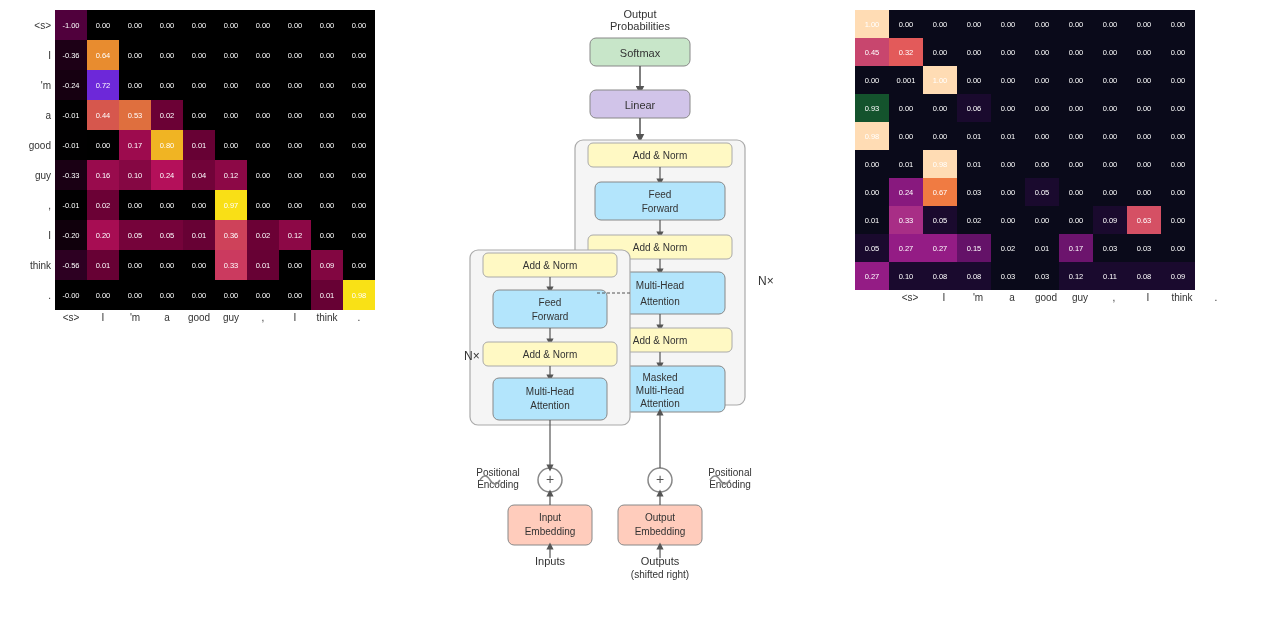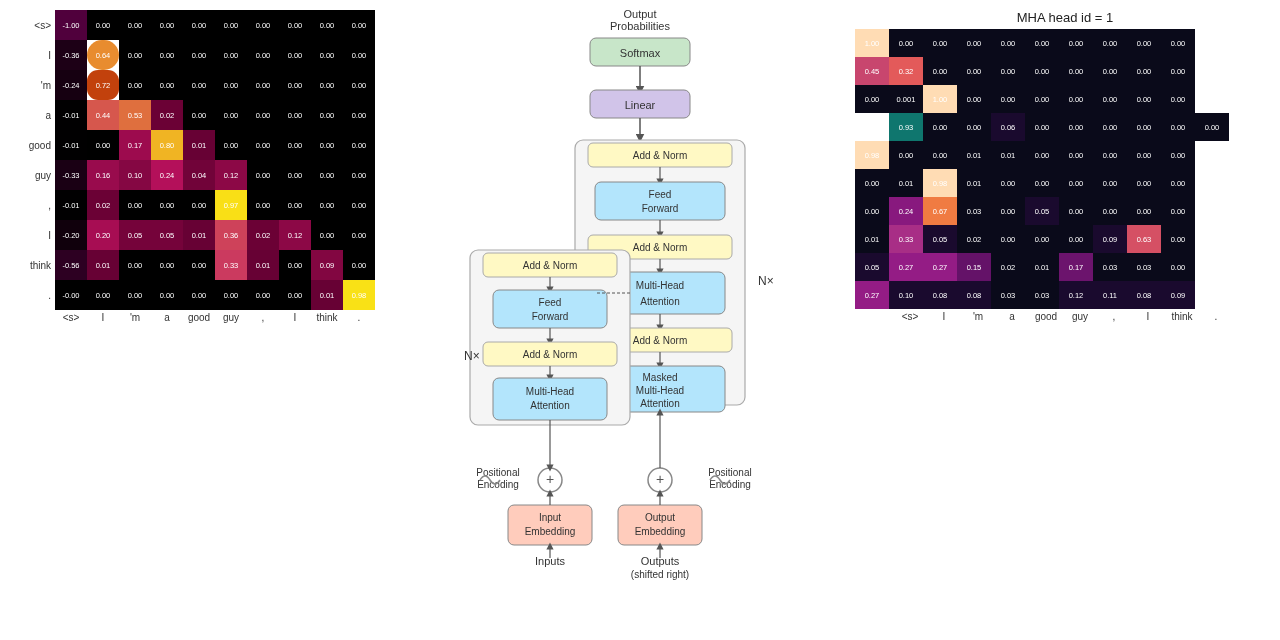--- a/index.html
+++ b/index.html
@@ -128,34 +128,34 @@
         <div class="heatmap-cell" style="background-color: rgb(0, 0, 0);">0.00</div>
         <div class="heatmap-cell" style="background-color: rgb(0, 0, 0);">0.00</div>
         <div class="heatmap-cell" style="background-color: rgb(0, 0, 0);">0.00</div>
         <div class="heatmap-cell" style="background-color: rgb(0, 0, 0);">0.00</div>
         <div class="heatmap-cell" style="background-color: rgb(0, 0, 0);">0.00</div>
         <div class="heatmap-cell" style="background-color: rgb(0, 0, 0);">0.00</div>
       </div>
       <div class="heatmap-row">
         <div class="heatmap-row-label">I</div>
         <div class="heatmap-cell" style="background-color: rgb(29, 0, 22);">-0.36</div>
-        <div class="heatmap-cell" style="background-color: rgb(232, 140, 47); border-radius: 15px;">0.64</div>
+        <div class="heatmap-cell" style="background-color: rgb(232, 140, 47);">0.64</div>
         <div class="heatmap-cell" style="background-color: rgb(0, 0, 0);">0.00</div>
         <div class="heatmap-cell" style="background-color: rgb(0, 0, 0);">0.00</div>
         <div class="heatmap-cell" style="background-color: rgb(0, 0, 0);">0.00</div>
         <div class="heatmap-cell" style="background-color: rgb(0, 0, 0);">0.00</div>
         <div class="heatmap-cell" style="background-color: rgb(0, 0, 0);">0.00</div>
         <div class="heatmap-cell" style="background-color: rgb(0, 0, 0);">0.00</div>
         <div class="heatmap-cell" style="background-color: rgb(0, 0, 0);">0.00</div>
         <div class="heatmap-cell" style="background-color: rgb(0, 0, 0);">0.00</div>
       </div>
       <div class="heatmap-row">
         <div class="heatmap-row-label">'m</div>
         <div class="heatmap-cell" style="background-color: rgb(22, 0, 17);">-0.24</div>
-        <div class="heatmap-cell" style="background-color: #c2410c; border-radius: 11px;">0.72</div>
+        <div class="heatmap-cell" style="background-color: #6d28d9;">0.72</div>
         <div class="heatmap-cell" style="background-color: rgb(0, 0, 0);">0.00</div>
         <div class="heatmap-cell" style="background-color: rgb(0, 0, 0);">0.00</div>
         <div class="heatmap-cell" style="background-color: rgb(0, 0, 0);">0.00</div>
         <div class="heatmap-cell" style="background-color: rgb(0, 0, 0);">0.00</div>
         <div class="heatmap-cell" style="background-color: rgb(0, 0, 0);">0.00</div>
         <div class="heatmap-cell" style="background-color: rgb(0, 0, 0);">0.00</div>
         <div class="heatmap-cell" style="background-color: rgb(0, 0, 0);">0.00</div>
         <div class="heatmap-cell" style="background-color: rgb(0, 0, 0);">0.00</div>
       </div>
       <div class="heatmap-row">
@@ -386,21 +386,20 @@
 
     <defs>
       <marker id="arrow" markerWidth="6" markerHeight="6" refX="3" refY="3" orient="auto">
         <path d="M0,0 L0,6 L6,3 z" fill="#555"></path>
       </marker>
     </defs>
   </svg>
 </div>
 
 <div id="right-heatmap">
-  <div class="right-heatmap-title">MHA head id = 1</div>
   <div id="right-grid">
       <div class="right-heatmap-row">
         <div class="right-heatmap-cell" style="background-color: rgb(255, 220, 180);">1.00</div>
         <div class="right-heatmap-cell" style="background-color: rgb(10, 10, 26);">0.00</div>
         <div class="right-heatmap-cell" style="background-color: rgb(10, 10, 26);">0.00</div>
         <div class="right-heatmap-cell" style="background-color: rgb(10, 10, 26);">0.00</div>
         <div class="right-heatmap-cell" style="background-color: rgb(10, 10, 26);">0.00</div>
         <div class="right-heatmap-cell" style="background-color: rgb(10, 10, 26);">0.00</div>
         <div class="right-heatmap-cell" style="background-color: rgb(10, 10, 26);">0.00</div>
         <div class="right-heatmap-cell" style="background-color: rgb(10, 10, 26);">0.00</div>
@@ -425,21 +424,21 @@
         <div class="right-heatmap-cell" style="background-color: rgb(255, 220, 180);">1.00</div>
         <div class="right-heatmap-cell" style="background-color: rgb(10, 10, 26);">0.00</div>
         <div class="right-heatmap-cell" style="background-color: rgb(10, 10, 26);">0.00</div>
         <div class="right-heatmap-cell" style="background-color: rgb(10, 10, 26);">0.00</div>
         <div class="right-heatmap-cell" style="background-color: rgb(10, 10, 26);">0.00</div>
         <div class="right-heatmap-cell" style="background-color: rgb(10, 10, 26);">0.00</div>
         <div class="right-heatmap-cell" style="background-color: rgb(10, 10, 26);">0.00</div>
         <div class="right-heatmap-cell" style="background-color: rgb(10, 10, 26);">0.00</div>
       </div>
       <div class="right-heatmap-row">
-        <div class="right-heatmap-cell" style="background-color: #0f766e; margin-left: 34px;">0.93</div>
+        <div class="right-heatmap-cell" style="background-color: #14532d;">0.93</div>
         <div class="right-heatmap-cell" style="background-color: rgb(10, 10, 26);">0.00</div>
         <div class="right-heatmap-cell" style="background-color: rgb(10, 10, 26);">0.00</div>
         <div class="right-heatmap-cell" style="background-color: rgb(26, 10, 46);">0.06</div>
         <div class="right-heatmap-cell" style="background-color: rgb(10, 10, 26);">0.00</div>
         <div class="right-heatmap-cell" style="background-color: rgb(10, 10, 26);">0.00</div>
         <div class="right-heatmap-cell" style="background-color: rgb(10, 10, 26);">0.00</div>
         <div class="right-heatmap-cell" style="background-color: rgb(10, 10, 26);">0.00</div>
         <div class="right-heatmap-cell" style="background-color: rgb(10, 10, 26);">0.00</div>
         <div class="right-heatmap-cell" style="background-color: rgb(10, 10, 26);">0.00</div>
       </div>

